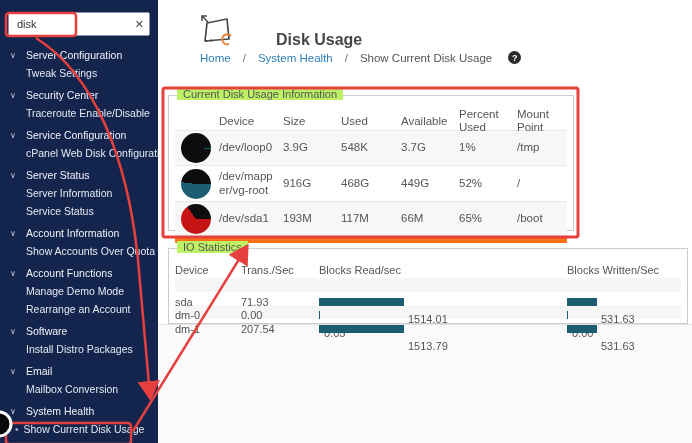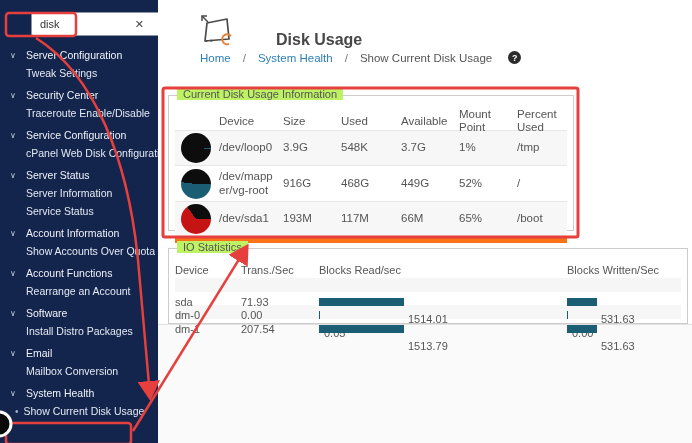--- a/index.html
+++ b/index.html
@@ -8,21 +8,21 @@
     position: relative;
     font-family: "Liberation Sans", sans-serif;
     background: #ffffff;
   }
 
   
   .sidebar {
     position: absolute; left: 0; top: 0; width: 158px; height: 443px;
     background: #13244d; color: #e9edf5; overflow: hidden;
   }
-  .search-wrap { position: relative; margin: 12px 8px 10px 8px; padding-left: 23px; }
+  .search-wrap { position: relative; margin: 12px 8px 10px 8px; }
   .search-input {
     width: 142px; height: 24px; border: 1px solid #8a94a8; border-radius: 2px;
     background: #fff; color: #333; font-size: 11px; padding: 0 22px 0 8px;
     font-family: "Liberation Sans", sans-serif;
   }
   .search-clear {
     position: absolute; right: 6px; top: 4px; color: #444; font-size: 11px;
     cursor: pointer; line-height: 16px;
   }
   .side-group { margin-top: 4px; }
@@ -155,20 +155,23 @@
     </div>
     <div class="side-item">
       <span>Show Accounts Over Quota</span>
     </div>
   </div>
 
   <div class="side-group">
     <div class="side-title">
       <span class="chev">∨</span>
       <span>Account Functions</span>
+    </div>
+    <div class="side-item">
+      <span>Manage Demo Mode</span>
     </div>
     <div class="side-item">
       <span>Rearrange an Account</span>
     </div>
   </div>
 
   <div class="side-group">
     <div class="side-title">
       <span class="chev">∨</span>
       <span>Software</span>
@@ -225,22 +228,22 @@
 
   <div class="fset fset-disk">
     <div class="fset-legend">Current Disk Usage Information</div>
     <div class="disk-table">
       <div class="d-row d-head">
         <div class="d-cell"></div>
         <div class="d-cell">Device</div>
         <div class="d-cell">Size</div>
         <div class="d-cell">Used</div>
         <div class="d-cell">Available</div>
+        <div class="d-cell">Percent Used</div>
         <div class="d-cell">Mount Point</div>
-        <div class="d-cell">Percent Used</div>
       </div>
       <div class="d-row d-r1">
         <div class="d-cell">
             <div class="pie" style="background: conic-gradient(from 90deg, rgb(27, 94, 116) 0deg, rgb(27, 94, 116) 1%, rgb(13, 13, 13) 1%, rgb(13, 13, 13) 100%);"></div>
           </div>
         <div class="d-cell">/dev/loop0</div>
         <div class="d-cell">3.9G</div>
         <div class="d-cell">548K</div>
         <div class="d-cell">3.7G</div>
         <div class="d-cell">1%</div>

